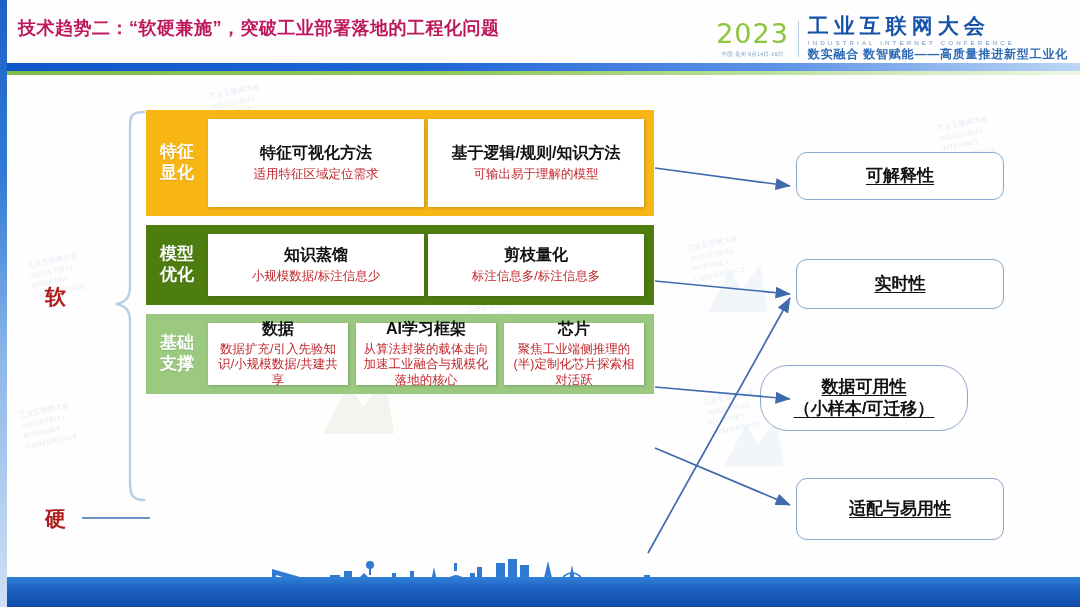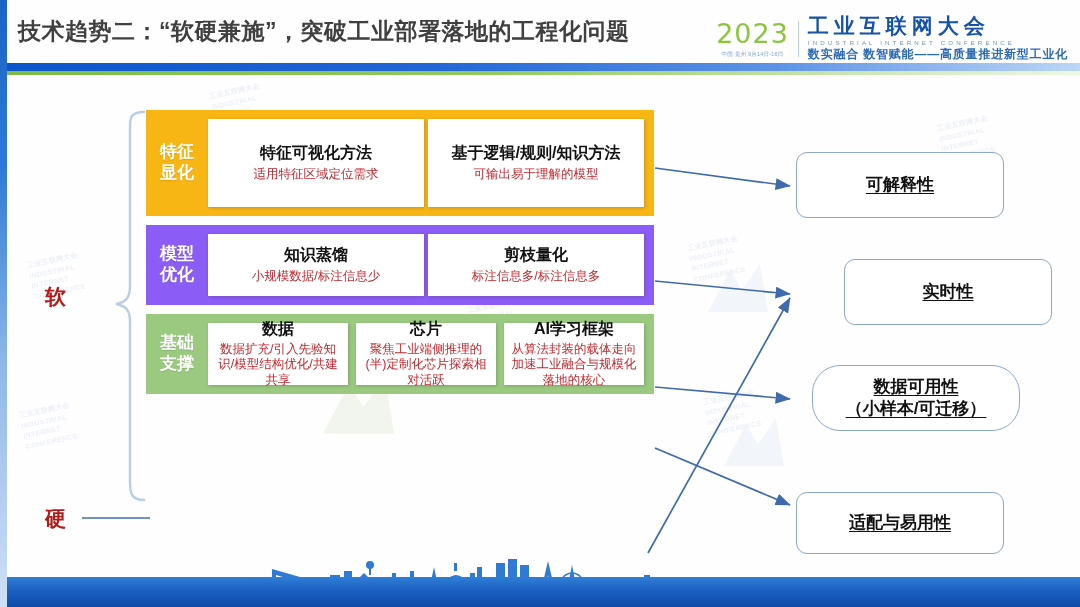--- a/index.html
+++ b/index.html
@@ -44,21 +44,21 @@
     background: linear-gradient(180deg,#1b63c6 0%, #2f7ad6 28%, #8fb8e8 60%, #cfe0f5 100%);
     z-index: 40;
   }
 
   
   #title-bar {
     position: absolute; left: 0; top: 0; width: 1080px; height: 62px;
   }
   #page-title {
     position: absolute; left: 18px; top: 16px;
-    font-size: 23px; font-weight: 700; color: #404040;
+    font-size: 18px; font-weight: 700; color: #be185d;
     letter-spacing: .5px;
     white-space: nowrap;
   }
   #title-rule {
     position: absolute; left: 0; top: 63px; width: 1080px; height: 8px;
     background: linear-gradient(90deg,#0d55cb 0%,#2166d6 40%,#5d93e6 72%,#bcd6f5 100%);
   }
   #title-rule-green {
     position: absolute; left: 0; top: 71px; width: 1080px; height: 4px;
     background: linear-gradient(90deg,#7dbd45 0%,#93c95c 45%,#cde7b4 80%,#eef7e4 100%);
@@ -101,21 +101,21 @@
     width: 62px; flex: 0 0 62px;
     display: flex; flex-direction: column;
     align-items: center; justify-content: center;
     color: #ffffff; font-weight: 700; font-size: 17px; line-height: 1.22;
     text-shadow: 0 1px 1px rgba(0,0,0,.12);
   }
   .layer-body { flex: 1; display: flex; gap: 4px; padding: 9px 10px 9px 0; }
   .layer-body.vertical { flex-direction: row; gap: 8px; }
 
   #layer-feature  { background: #f7b614; }
-  #layer-model    { background: #8b5cf6; }
+  #layer-model    { background: #4d7c0f; }
   #layer-base     { background: #9ac97f; }
 
   .card {
     background: #ffffff;
     flex: 1;
     display: flex; flex-direction: column;
     align-items: center; justify-content: center;
     text-align: center;
     padding: 6px 7px;
     box-shadow: 1px 1px 3px rgba(60,60,60,.28);
@@ -136,24 +136,24 @@
     width: 208px;
     border: 1.4px solid #8ba7cf;
     border-radius: 11px;
     background: #ffffff;
     display: flex; align-items: center; justify-content: center;
     text-align: center;
     font-size: 17px; font-weight: 700; color: #111111;
     line-height: 1.3;
   }
   .outcome u { text-decoration: underline; text-underline-offset: 3px; }
-  #outcome-1 { left: 796px; top: 152px; height: 66px; }
-  #outcome-2 { left: 844px; top: 259px; height: 66px; }
-  #outcome-3 { left: 812px; top: 365px; height: 66px; border-radius: 28px; }
-  #outcome-4 { left: 796px; top: 492px; height: 62px; }
+  #outcome-1 { left: 796px; top: 152px; height: 48px; }
+  #outcome-2 { left: 796px; top: 259px; height: 50px; }
+  #outcome-3 { left: 760px; top: 365px; height: 66px; border-radius: 28px; }
+  #outcome-4 { left: 796px; top: 478px; height: 62px; }
 
   
   #connectors { position: absolute; inset: 0; pointer-events: none; z-index: 20; }
 
   
   #footer { position: absolute; left: 0; bottom: 0; width: 1080px; height: 52px; }
   #footer-band {
     position: absolute; left: 0; bottom: 0; width: 1080px; height: 30px;
     background: linear-gradient(180deg,#2f7fd6 0%, #1c5fc0 45%, #0f4aa8 100%);
   }
@@ -270,29 +270,29 @@
     </div>
 
     <div class="layer" id="layer-base">
       <div class="layer-label">
         <span>基础</span>
         <span>支撑</span>
       </div>
       <div class="layer-body vertical">
         <div class="card wide">
           <div class="card-title">数据</div>
-          <div class="card-sub">数据扩充/引入先验知识/模型结构优化/共建共享</div>
+          <div class="card-sub">数据扩充/引入先验知识/小规模数据/共建共享</div>
+        </div>
+        <div class="card wide">
+          <div class="card-title">AI学习框架</div>
+          <div class="card-sub">从算法封装的载体走向加速工业融合与规模化落地的核心</div>
         </div>
         <div class="card wide">
           <div class="card-title">芯片</div>
           <div class="card-sub">聚焦工业端侧推理的(半)定制化芯片探索相对活跃</div>
-        </div>
-        <div class="card wide">
-          <div class="card-title">AI学习框架</div>
-          <div class="card-sub">从算法封装的载体走向加速工业融合与规模化落地的核心</div>
         </div>
       </div>
     </div>
 
   </div>
 
   <svg id="connectors" width="1080" height="607">
     <defs>
       <marker id="arrowhead" markerWidth="9" markerHeight="7" refX="8.5" refY="3.5" orient="auto">
         <polygon points="0 0, 9 3.5, 0 7" fill="#3f6aab"></polygon>

